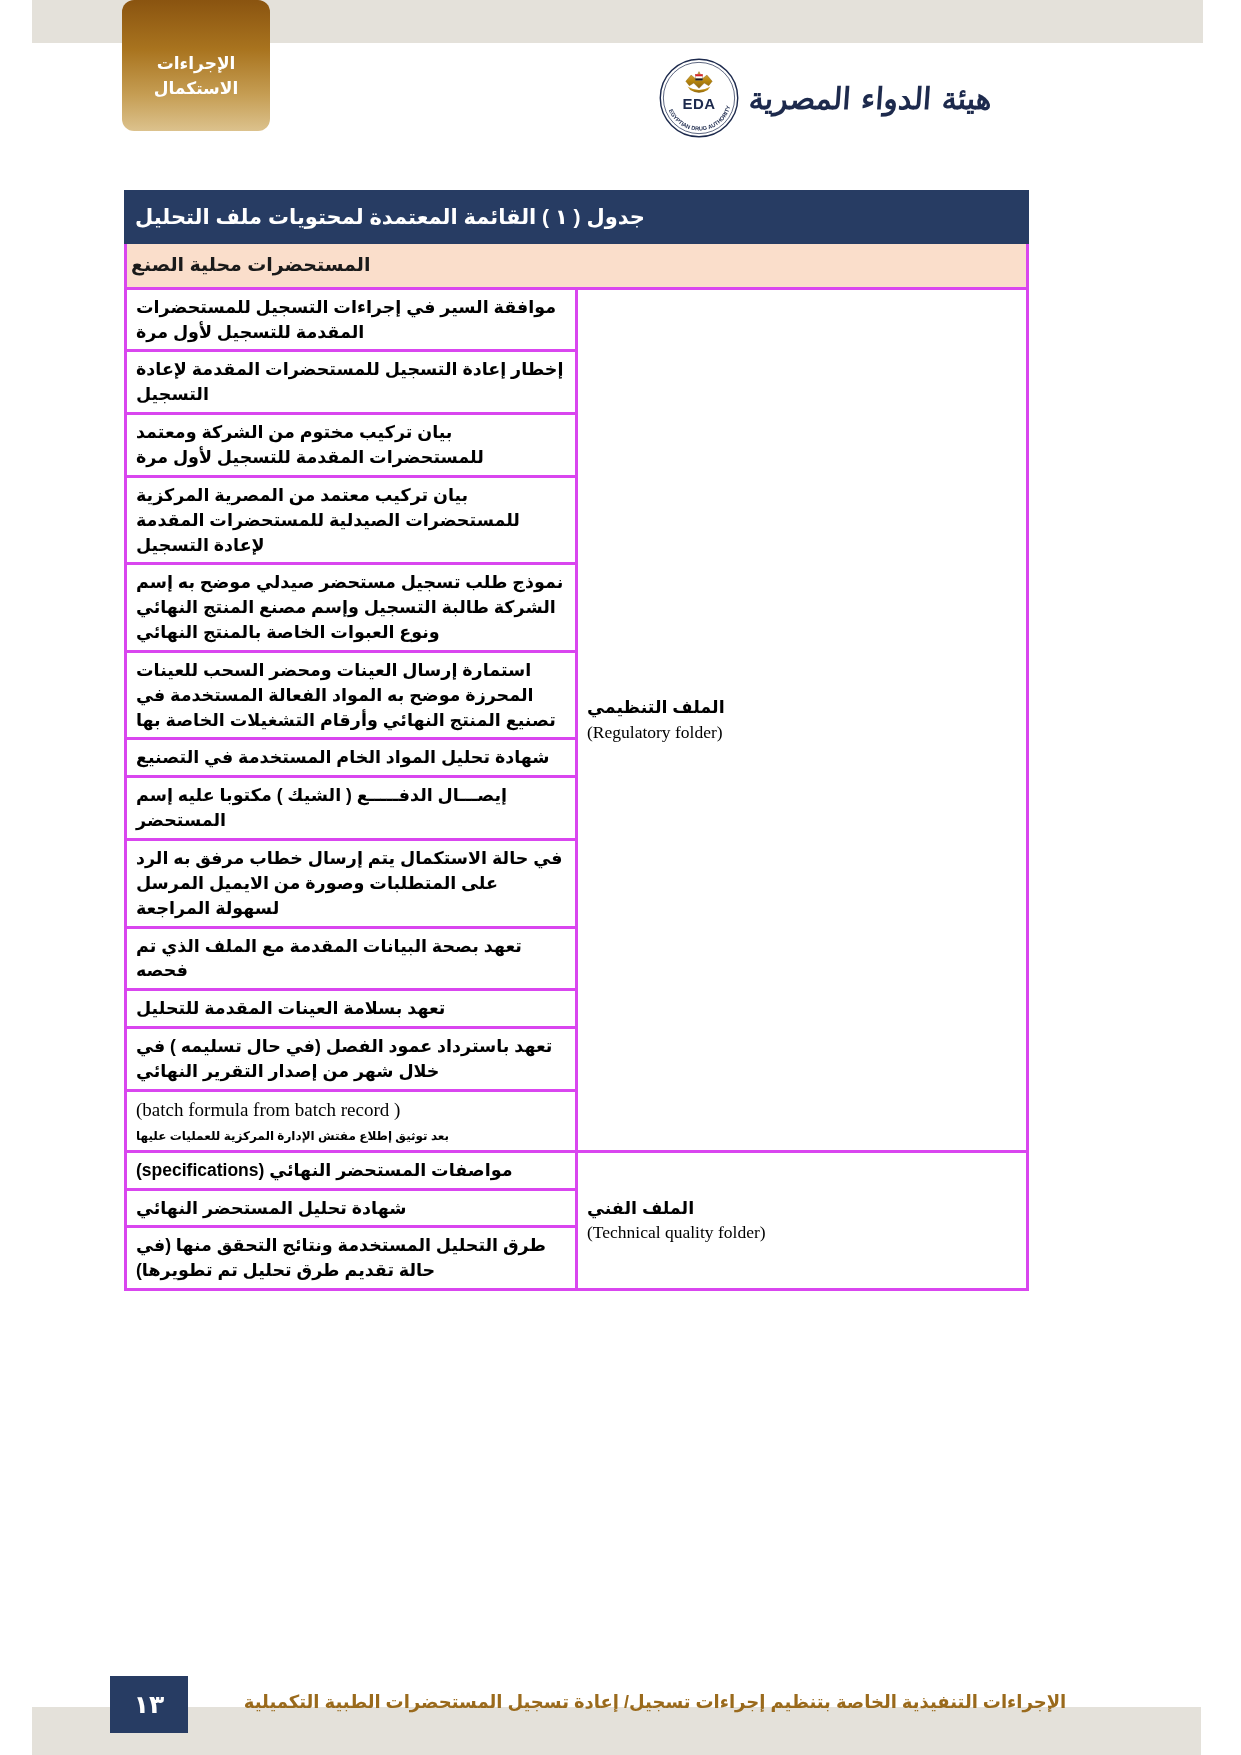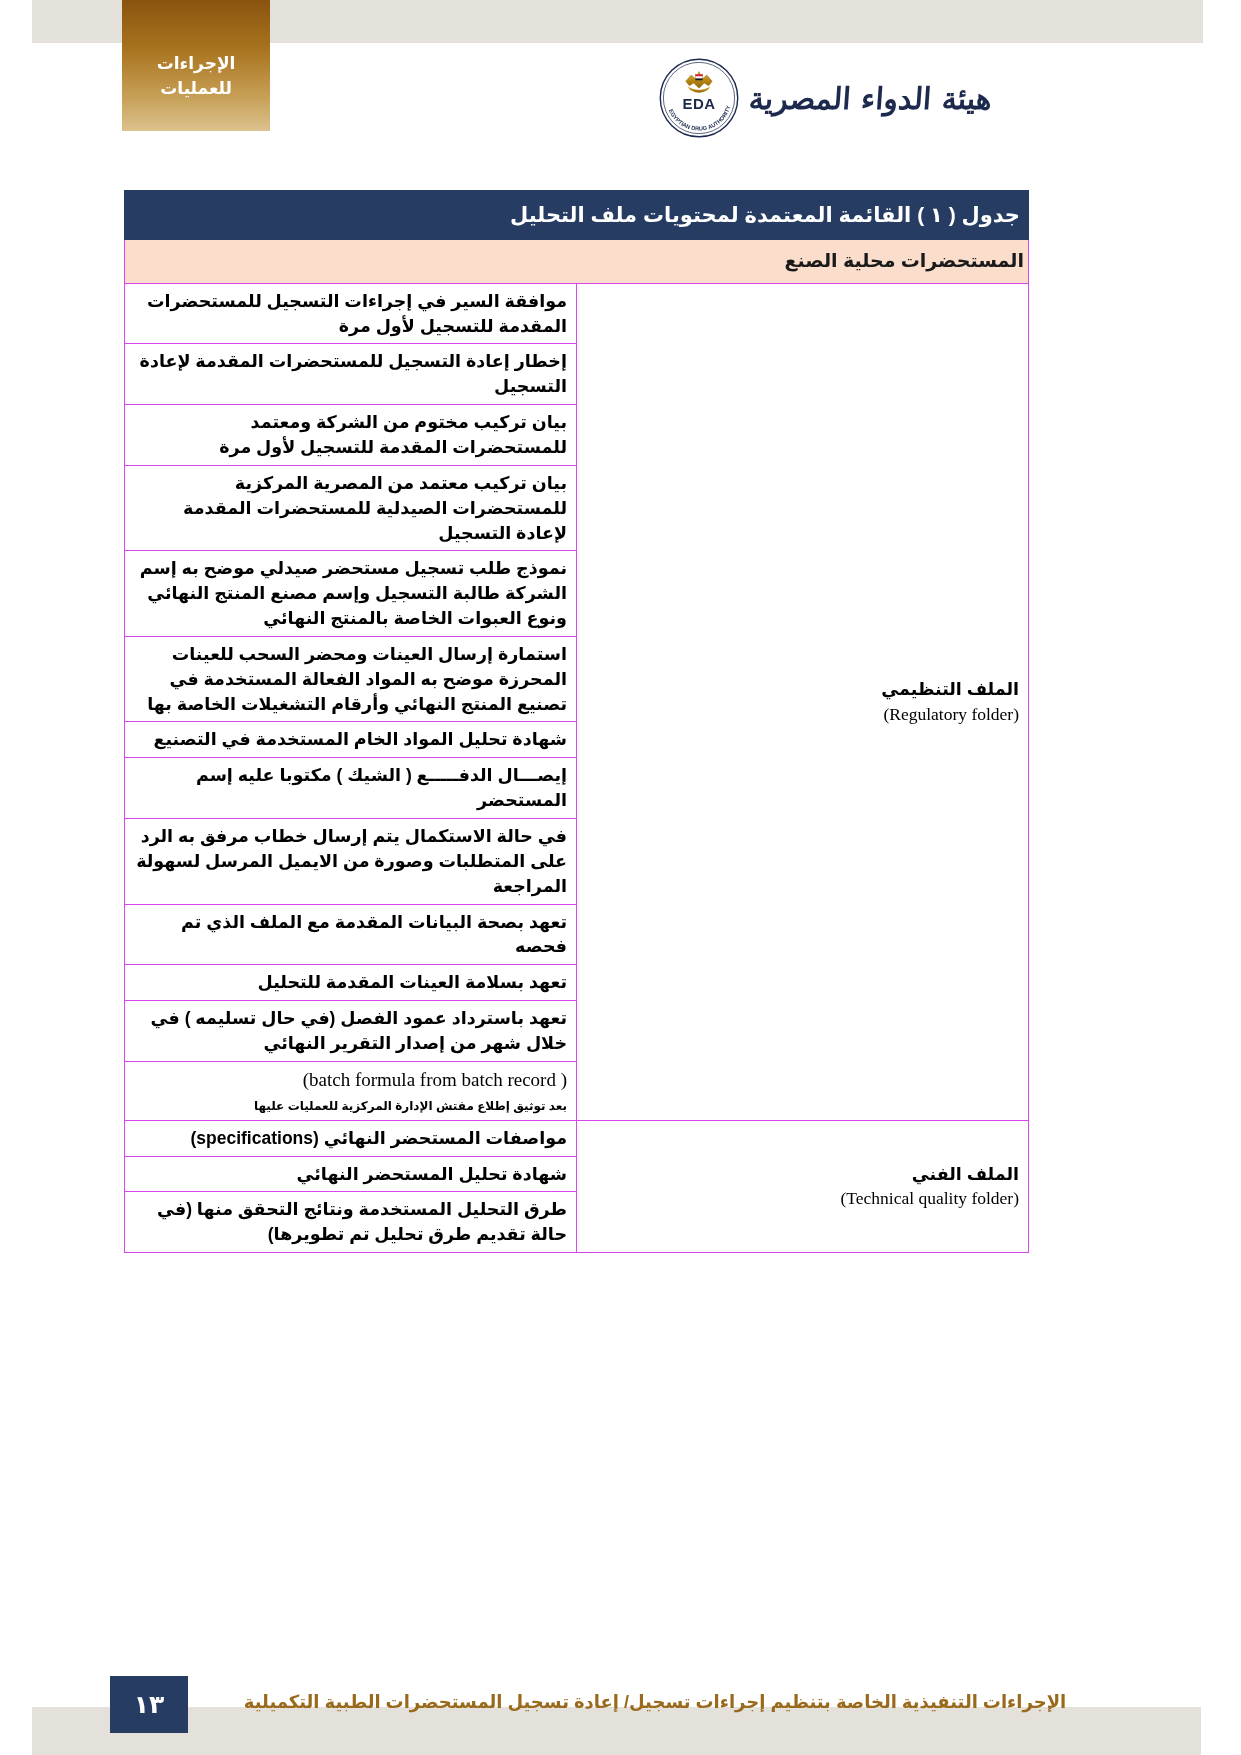--- a/index.html
+++ b/index.html
@@ -48,20 +48,21 @@
     left: 122px;
     width: 148px;
     height: 131px;
     background: linear-gradient(180deg, #8a5410 0%, #a9741f 38%, #c59d53 72%, #dcc28d 100%);
     display: flex;
     flex-direction: column;
     align-items: center;
     justify-content: center;
     box-sizing: border-box;
     padding-top: 22px;
+    border-radius: 12px;
   }
   .section-tab-line {
     color: #ffffff;
     font-size: 17px;
     font-weight: bold;
     line-height: 1.45;
     text-align: center;
     direction: rtl;
     white-space: nowrap;
   }
@@ -100,27 +101,27 @@
   .doc-table {
     position: absolute;
     top: 190px;
     left: 124px;
     width: 905px;
     border-collapse: collapse;
     direction: rtl;
     table-layout: fixed;
   }
   .doc-table td, .doc-table th {
-    border: 1px solid #d946ef;
+    border: 3px solid #d946ef;
     padding: 5px 9px;
     vertical-align: middle;
     font-size: 17.5px;
     line-height: 1.42;
     color: #000000;
-    text-align: right;
+    text-align: left;
     font-weight: bold;
   }
   .title-row td {
     background: #273c63;
     color: #ffffff;
     font-size: 21px;
     font-weight: bold;
     padding: 9px 8px;
     border-color: #273c63;
   }
@@ -221,21 +222,21 @@
 </style>
 </head>
 <body>
 
 <div class="top-band"></div>
 <div class="top-band-left-gap"></div>
 <div class="top-band-right-gap"></div>
 
 <div class="section-tab">
   <span class="section-tab-line">الإجراءات</span>
-  <span class="section-tab-line">للعمليات</span>
+  <span class="section-tab-line">الاستكمال</span>
 </div>
 
 <div class="header-logo">
   <div class="eda-seal">
     <svg viewBox="0 0 100 100" width="88" height="88" aria-hidden="true">
       <defs>
         <path id="ringPath" d="M 50,50 m -37,0 a 37,37 0 1,0 74,0 a 37,37 0 1,0 -74,0"></path>
         <linearGradient id="goldGrad" x1="0" y1="0" x2="0" y2="1">
           <stop offset="0%" stop-color="#d9ad4e"></stop>
           <stop offset="55%" stop-color="#b8860b"></stop>

